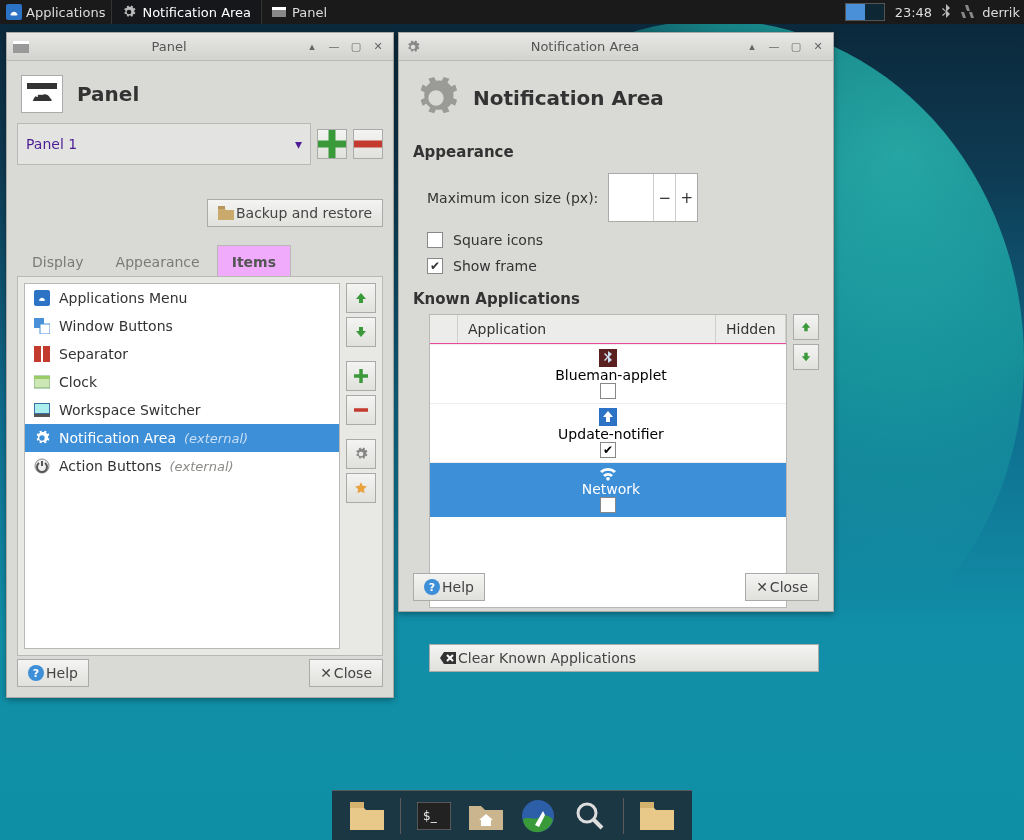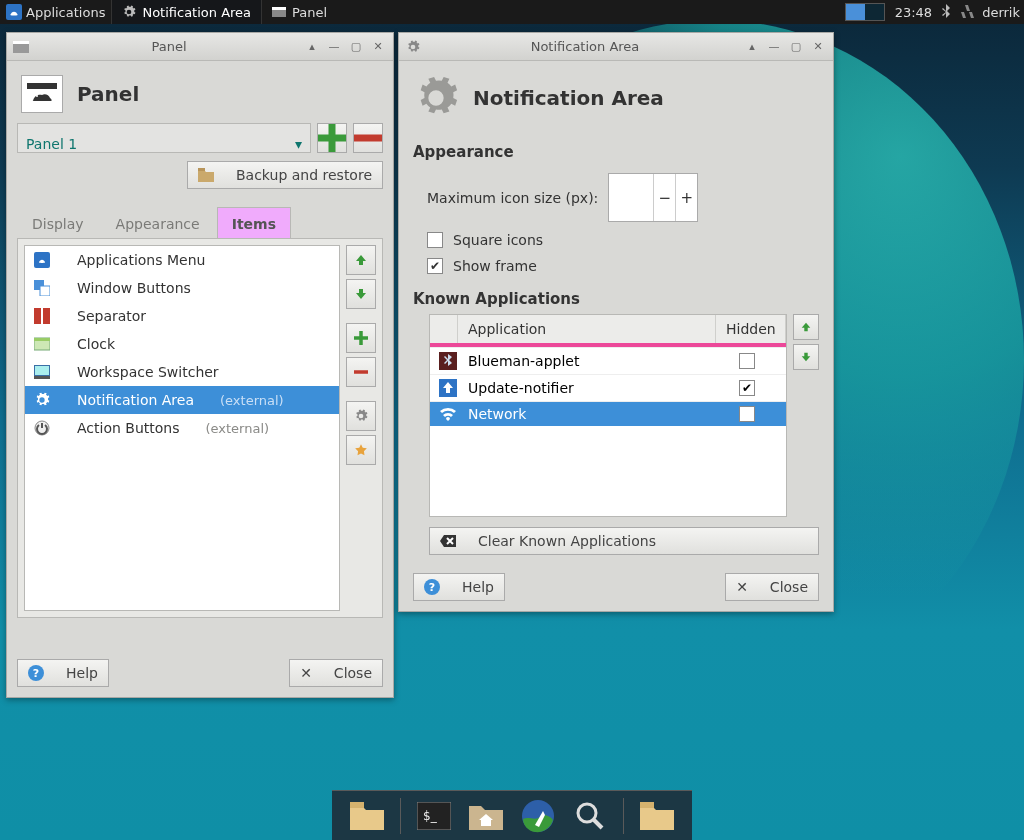--- a/index.html
+++ b/index.html
@@ -39,55 +39,55 @@
   .titlebar .title { flex:1; text-align:center; color:#555; font-weight:normal;}
   .titlebar .winbtns { display:flex; gap:4px;}
   .titlebar .winbtn { width:18px; height:16px; display:flex; align-items:center; justify-content:center; color:#666; font-size:11px; cursor:pointer;}
 
   
   .panel-win { top:32px; left:6px; width:388px; height:666px;}
   .header-row { display:flex; align-items:center; padding:14px 14px 10px 14px; gap:14px;}
   .header-row .hicon { width:42px; height:38px; border:1px solid #aaa; background:#fff; display:flex; align-items:center; justify-content:center;}
   .header-row .htitle { font-size:20px; font-weight:bold; color:#333;}
   .combo-row { display:flex; align-items:center; padding:0 10px; gap:6px;}
-  .combo { flex:1; height:30px; background:#e3e3e1; border:1px solid #b8b8b5; display:flex; align-items:flex-end; justify-content:space-between; padding:0 8px; color:#0f766e; font-size:14px;}
+  .combo { flex:1; height:42px; background:#e3e3e1; border:1px solid #b8b8b5; display:flex; align-items:center; justify-content:space-between; padding:0 8px; color:#4c1d95; font-size:14px;}
   .sqbtn { width:30px; height:30px; border:1px solid #aaa; background:linear-gradient(#f4f4f2,#e0e0dd); display:flex; align-items:center; justify-content:center; font-size:18px; font-weight:bold; }
   .backup-row { display:flex; justify-content:flex-end; padding:8px 10px;}
-  .btn { height:28px; padding:12px 10px; border:1px solid #aaa; background:linear-gradient(#f4f4f2,#e0e0dd); display:flex; align-items:center; gap:22px; font-size:14px; color:#444; cursor:pointer;}
+  .btn { height:28px; padding:12px 10px; border:1px solid #aaa; background:linear-gradient(#f4f4f2,#e0e0dd); display:flex; align-items:center; gap:2px; font-size:14px; color:#444; cursor:pointer;margin-top:26px;}
   
   .tabs { display:flex; padding:10px 10px 0 10px; font-size:14px; color:#555;}
   .tab { padding:8px 14px 6px 14px; border:1px solid #b8b8b5; border-bottom:none; background:#d4d4d1; margin-right:2px; cursor:pointer;}
   .tab.inactive { background:transparent; border-color:transparent; color:#7a7a77;}
   .tab.active { background:#f0abfc; position:relative; z-index:2;font-weight:bold;}
   .tabpane { margin:0 10px; border:1px solid #b8b8b5; background:#e8e8e5; padding:6px; display:flex; gap:6px; height:380px;}
   .itemlist { flex:1; background:#fff; border:1px solid #b8b8b5; overflow:auto;}
-  .item { display:flex; align-items:center; gap:26px; padding:5px 8px; font-size:14px; color:#333;}
+  .item { display:flex; align-items:center; gap:8px; padding:5px 8px; font-size:14px; color:#333;}
   .item.selected { background:#3d8fd8; color:#fff;}
   .item.selected .ext { color:#c9dff6;}
   .item .iicon { width:18px; height:18px; display:flex; align-items:center; justify-content:center;}
-  .ext { color:#8a8a87; font-size:13px;}
+  .ext { color:#8a8a87; font-size:13px;font-style:italic;}
   .sidebtns { width:30px; display:flex; flex-direction:column; gap:4px;}
   .footer { position:absolute; bottom:10px; left:10px; right:10px; display:flex; justify-content:space-between;}
 
   
   .notif-win { top:32px; left:398px; width:436px; height:580px;}
   .section-title { font-size:15px; font-weight:bold; color:#333; padding:12px 14px 6px 14px;}
   .row { display:flex; align-items:center; padding:6px 14px 4px 28px; font-size:14px; color:#333; gap:10px;}
   .spin { display:flex; border:1px solid #aaa; background:#fff;}
   .spin input { width:40px; border:none; padding:4px 22px; font-size:20px;margin-top:15px;}
   .spin .sbtn { width:22px; border-left:1px solid #ccc; display:flex; align-items:center; justify-content:center; font-size:15px; cursor:pointer;}
   .chk { width:16px; height:16px; border:1px solid #888; background:#fff; display:flex; align-items:center; justify-content:center; font-size:12px;}
   .apps-wrap { display:flex; gap:6px; padding:0 14px 0 30px;}
   .apptable { flex:1; border:1px solid #b8b8b5; background:#fff; font-size:14px;}
-  .apptable .thead { display:flex; background:#ececea; border-bottom:4px solid #ec4899; font-weight:normal; color:#333;}
+  .apptable .thead { display:flex; background:#ececea; border-bottom:1px solid #ec4899; font-weight:normal; color:#333;}
   .apptable .th { padding:6px 10px; border-right:1px solid #cfcfcc;}
   .apptable .th.icon { width:28px;}
   .apptable .th.app { flex:1;}
   .apptable .th.hid { width:70px; text-align:left;}
-  .apptable .trow { display:flex; align-items:center; padding:4px 4px; border-top:1px solid #eee;}
+  .apptable .trow { display:flex; align-items:center; padding:4px 4px; border-top:1px solid #eee;flex-direction:column;}
   .apptable .trow.sel { background:#3d8fd8; color:#fff;}
   .apptable .tcell.icon { width:28px; display:flex; justify-content:center;}
   .apptable .tcell.app { flex:1; padding-left:6px;}
   .apptable .tcell.hid { width:70px; display:flex; justify-content:center;}
   .apptable .filler { height:90px;}
   .sidecol { width:26px; display:flex; flex-direction:column; gap:4px;}
   .clear-row { padding:10px 14px 0 30px;}
   .notif-footer { position:absolute; bottom:10px; left:14px; right:14px; display:flex; justify-content:space-between;}
 
   

